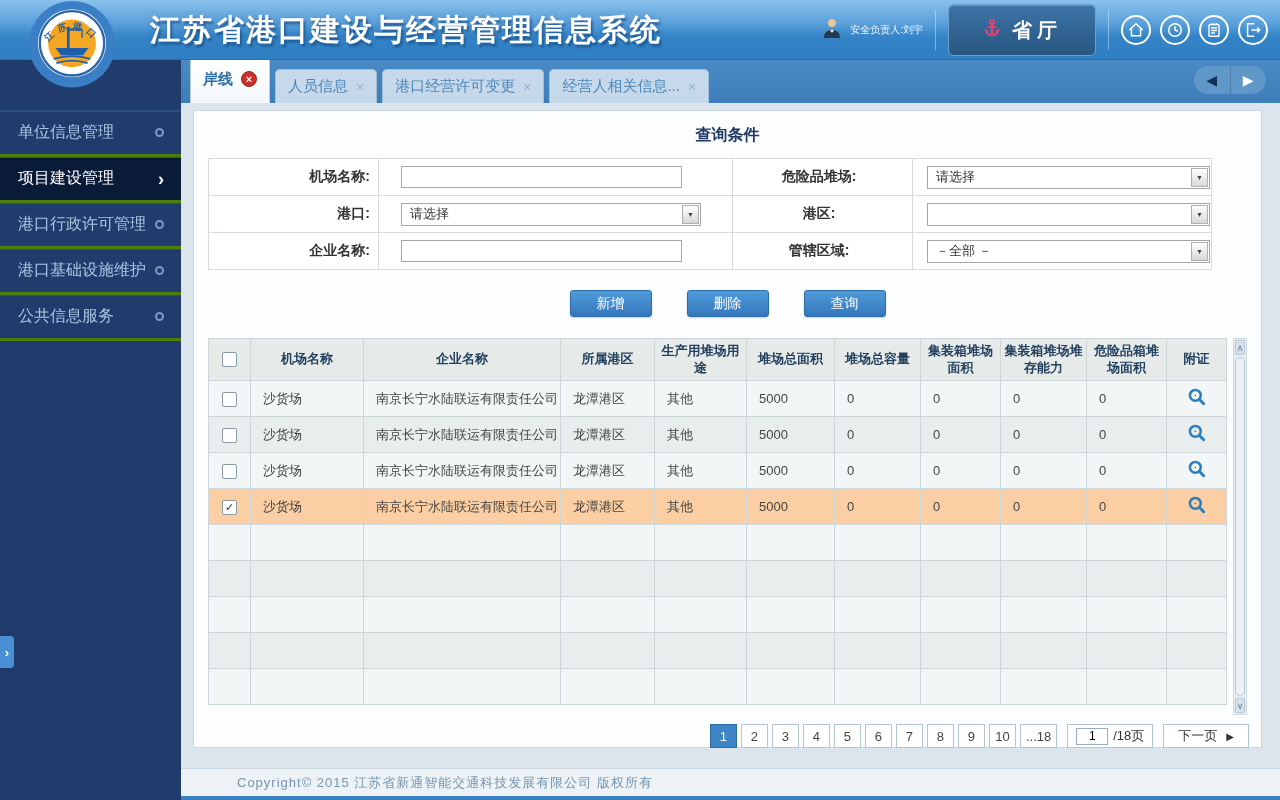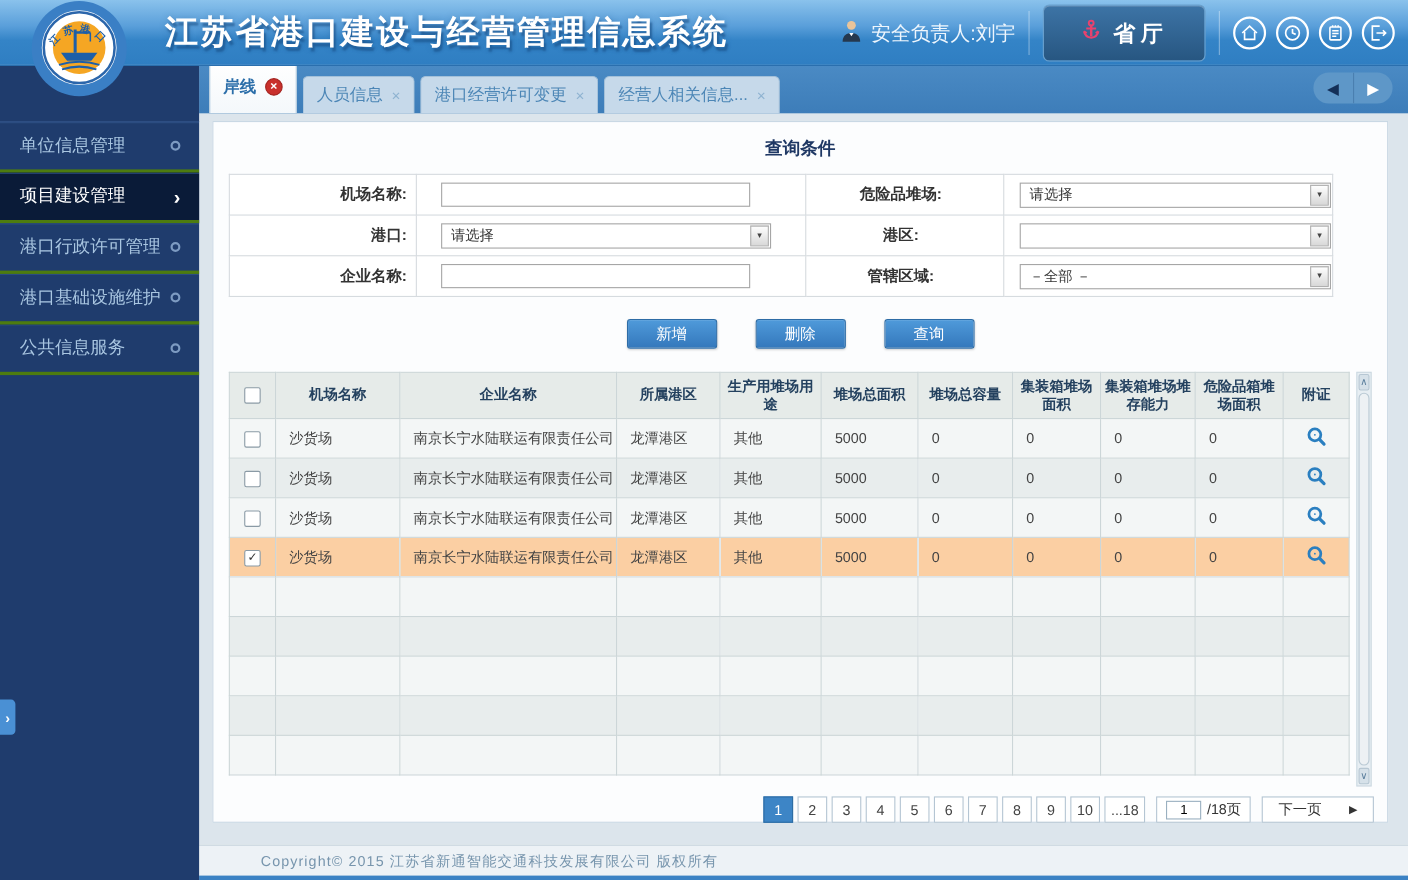--- a/index.html
+++ b/index.html
@@ -15,21 +15,21 @@
     background:linear-gradient(180deg,#8ac2ec 0%,#5a9fda 40%,#3484c7 62%,#2f7ec2 100%);
     border-bottom:1px solid #2a6fae;
   }
   .app-title {
     position:absolute; left:150px; top:50%; transform:translateY(-50%); margin:0;
     font-size:30px; font-weight:bold; color:#fff; letter-spacing:2px; white-space:nowrap;
     text-shadow:2px 3px 2px rgba(21,73,128,.6), 0 0 6px rgba(30,90,150,.35);
   }
   .header-right { position:absolute; right:12px; top:0; height:60px; display:flex; align-items:center; gap:12px; }
   .user-box { display:flex; align-items:center; gap:8px; }
-  .user-label { color:#eef6fd; font-size:18px; }
+  .user-label { color:#eef6fd; font-size:10px; }
   .hdr-divider { width:1px; height:40px; background:rgba(255,255,255,.38); }
   .dept-btn {
     width:148px; height:52px; border-radius:6px; cursor:pointer;
     background:linear-gradient(180deg,#3d74a6,#275681);
     border:1px solid #6ba0cc; box-shadow:inset 0 1px 0 rgba(255,255,255,.25);
     display:flex; align-items:center; justify-content:center; gap:10px;
     color:#fff; font-size:20px; font-weight:bold; letter-spacing:5px;
     font-family:inherit;
   }
   .round-btns { display:flex; gap:9px; }
@@ -137,21 +137,21 @@
   .vs-thumb { height:100%; background:#edf1f4; border:1px solid #b9c9d4; border-radius:8px; cursor:pointer; }
   
   .pagination { width:1041px; display:flex; justify-content:flex-end; align-items:center; gap:4px; margin-top:9px; }
   .pg-btn {
     min-width:27px; height:24px; border:1px solid #b4c5d3; background:#fff; color:#444;
     font-size:13px; display:flex; align-items:center; justify-content:center; padding:0 5px; cursor:pointer;
   }
   .pg-btn.active { background:#3d85c6; border-color:#2e6da4; color:#fff; }
   .pg-jump { height:24px; border:1px solid #b4c5d3; background:#fff; display:flex; align-items:center; gap:5px; padding:0 8px; margin-left:6px; font-size:13px; color:#333; }
   .pg-jump input { width:32px; height:17px; border:1px solid #9ab0c0; text-align:center; font-size:12px; font-family:inherit; }
-  .pg-next { height:24px; border:1px solid #b4c5d3; background:#fff; display:flex; align-items:center; gap:25px; padding:0 14px; margin-left:6px; font-size:13px; color:#333; cursor:pointer; }
+  .pg-next { height:24px; border:1px solid #b4c5d3; background:#fff; display:flex; align-items:center; gap:9px; padding:0 14px; margin-left:6px; font-size:13px; color:#333; cursor:pointer; }
   .pg-next .arrow { font-size:10px; color:#333; }
   
   .footer {
     position:absolute; left:181px; bottom:0; width:1099px; height:32px;
     background:#edf2f6; border-top:1px solid #ccd9e2; border-bottom:4px solid #3b82c4;
     display:flex; align-items:center; padding-left:56px;
     font-size:13px; color:#7795ad; letter-spacing:1px;
   }
 </style>
 </head>

